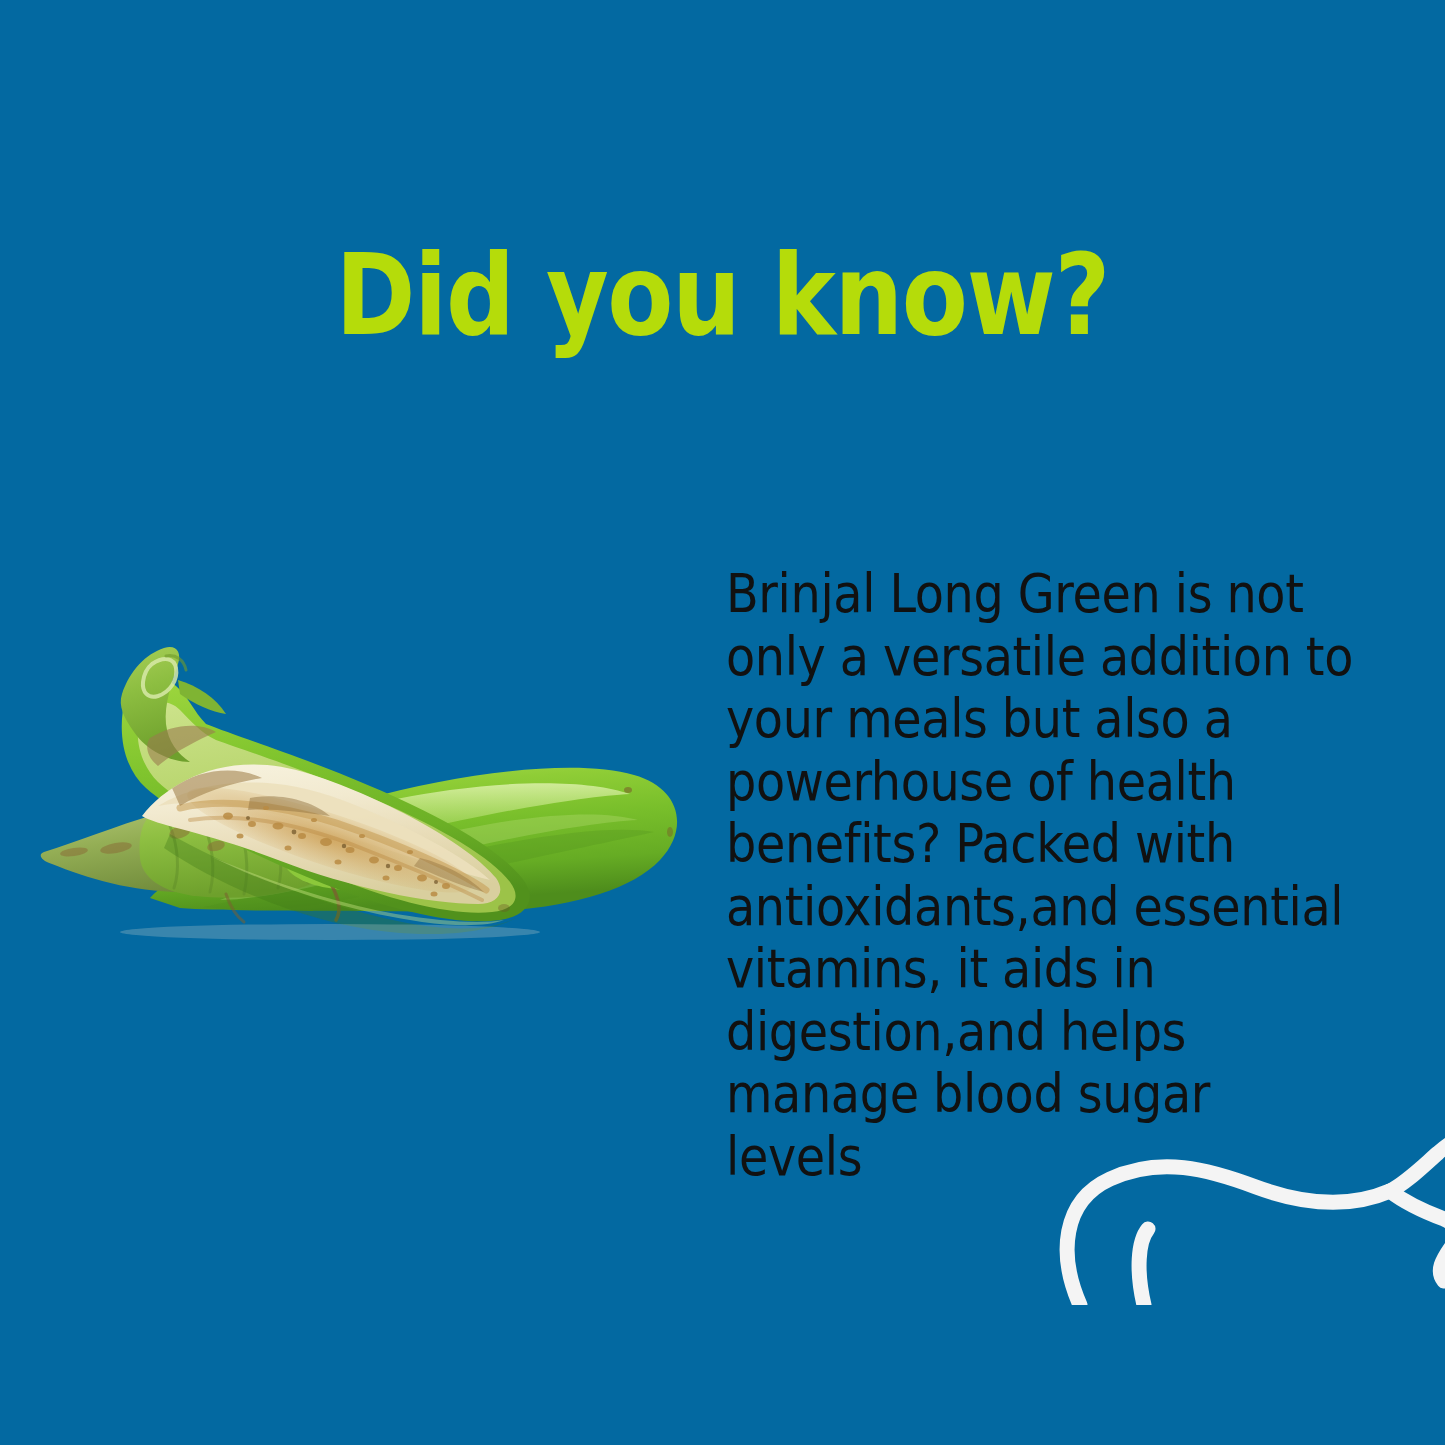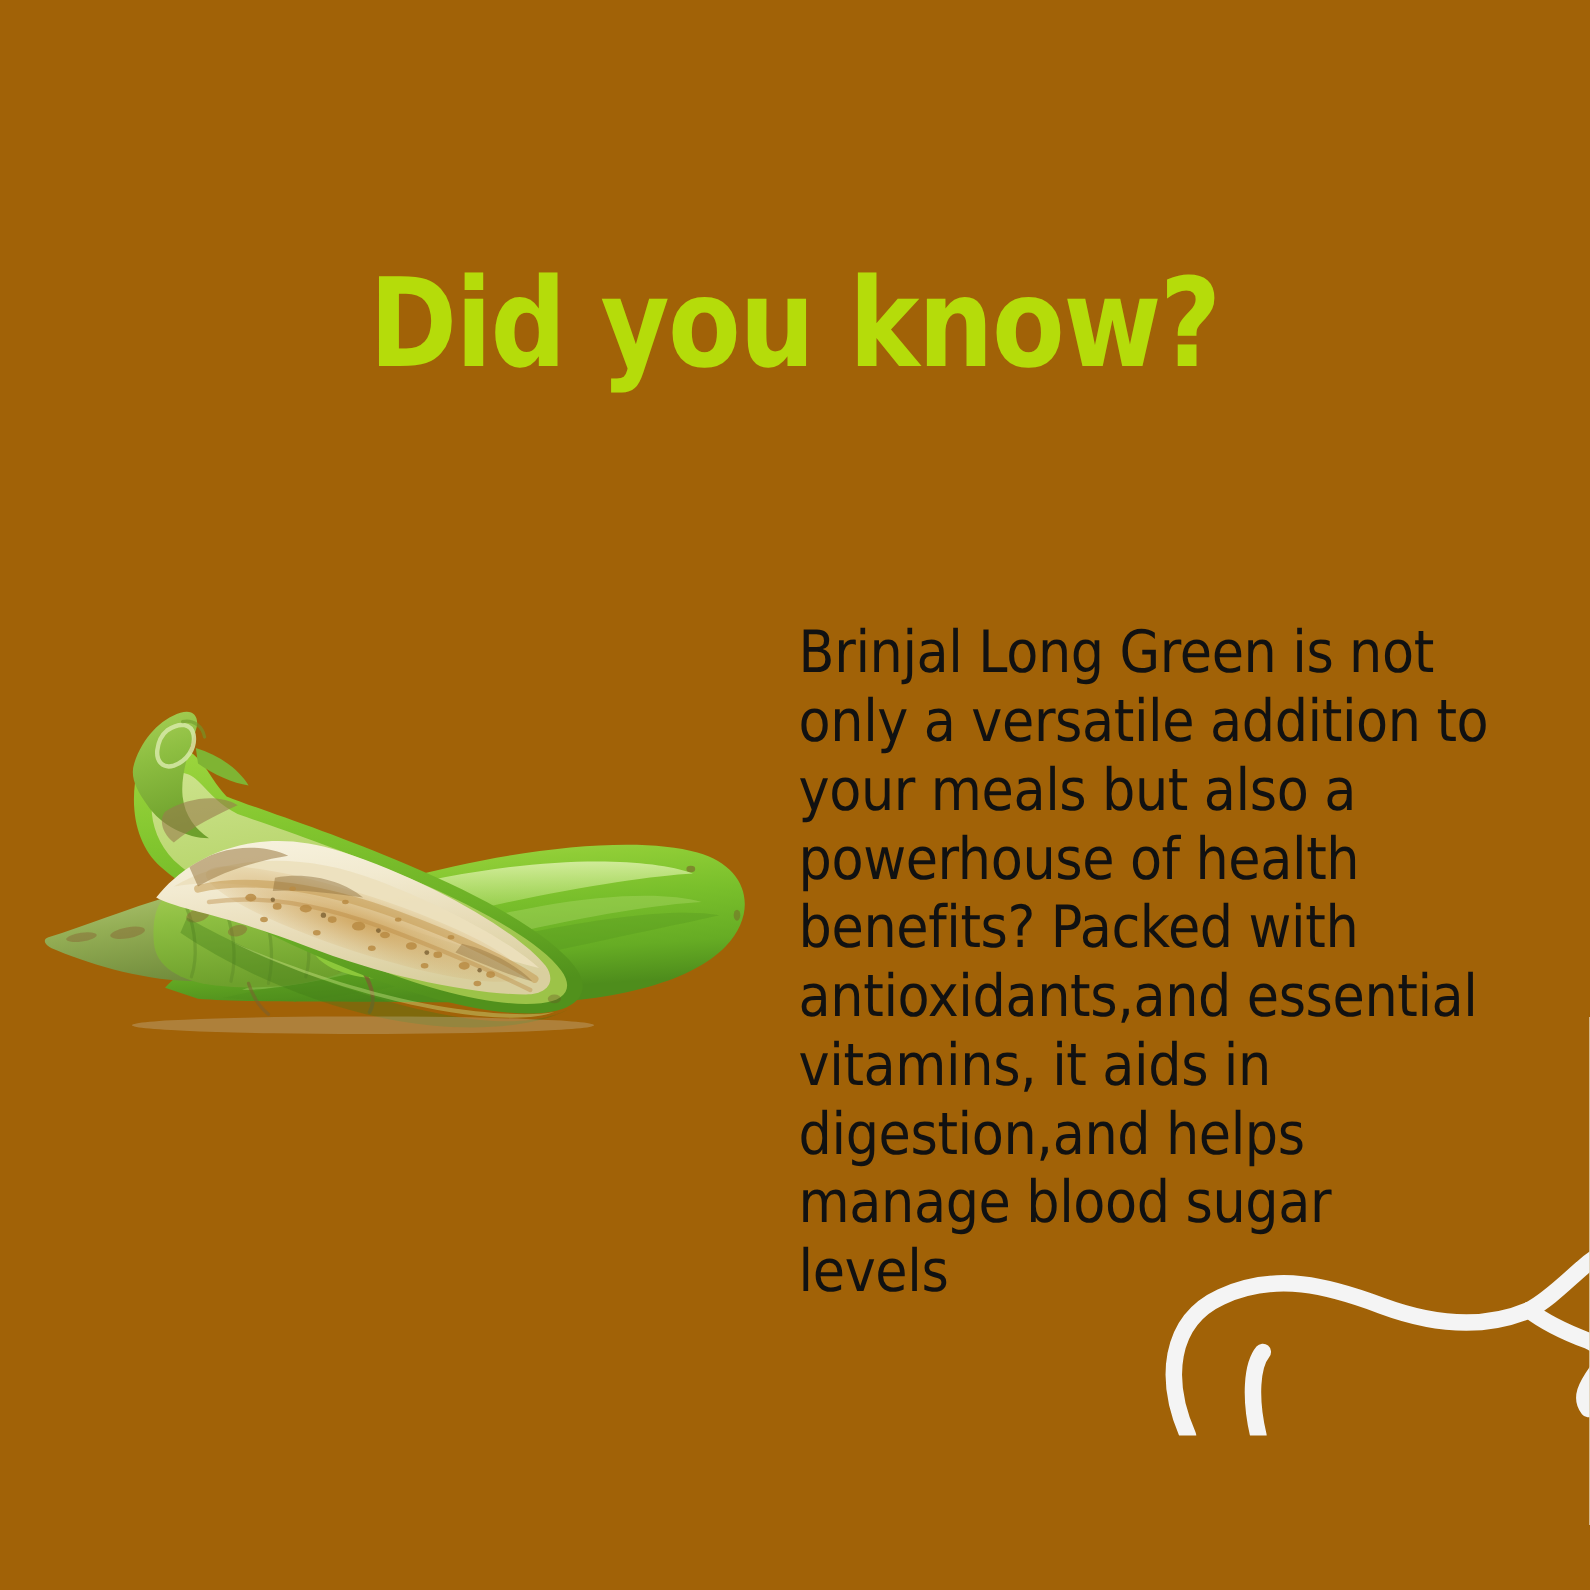--- a/index.html
+++ b/index.html
@@ -14,21 +14,21 @@
     overflow: hidden;
     font-family: "Liberation Sans", sans-serif;
     -webkit-font-smoothing: antialiased;
   }
 
   #canvas {
     position: absolute;
     left: 0; top: 0;
     width: 1445px;
     height: 1445px;
-    background: #a16207;
+    background: #0369a1;
   }
 
   
   #watermark {
     position: absolute;
     left: 1040px;
     top: 1105px;
     width: 420px;
     height: 200px;
     pointer-events: none;

